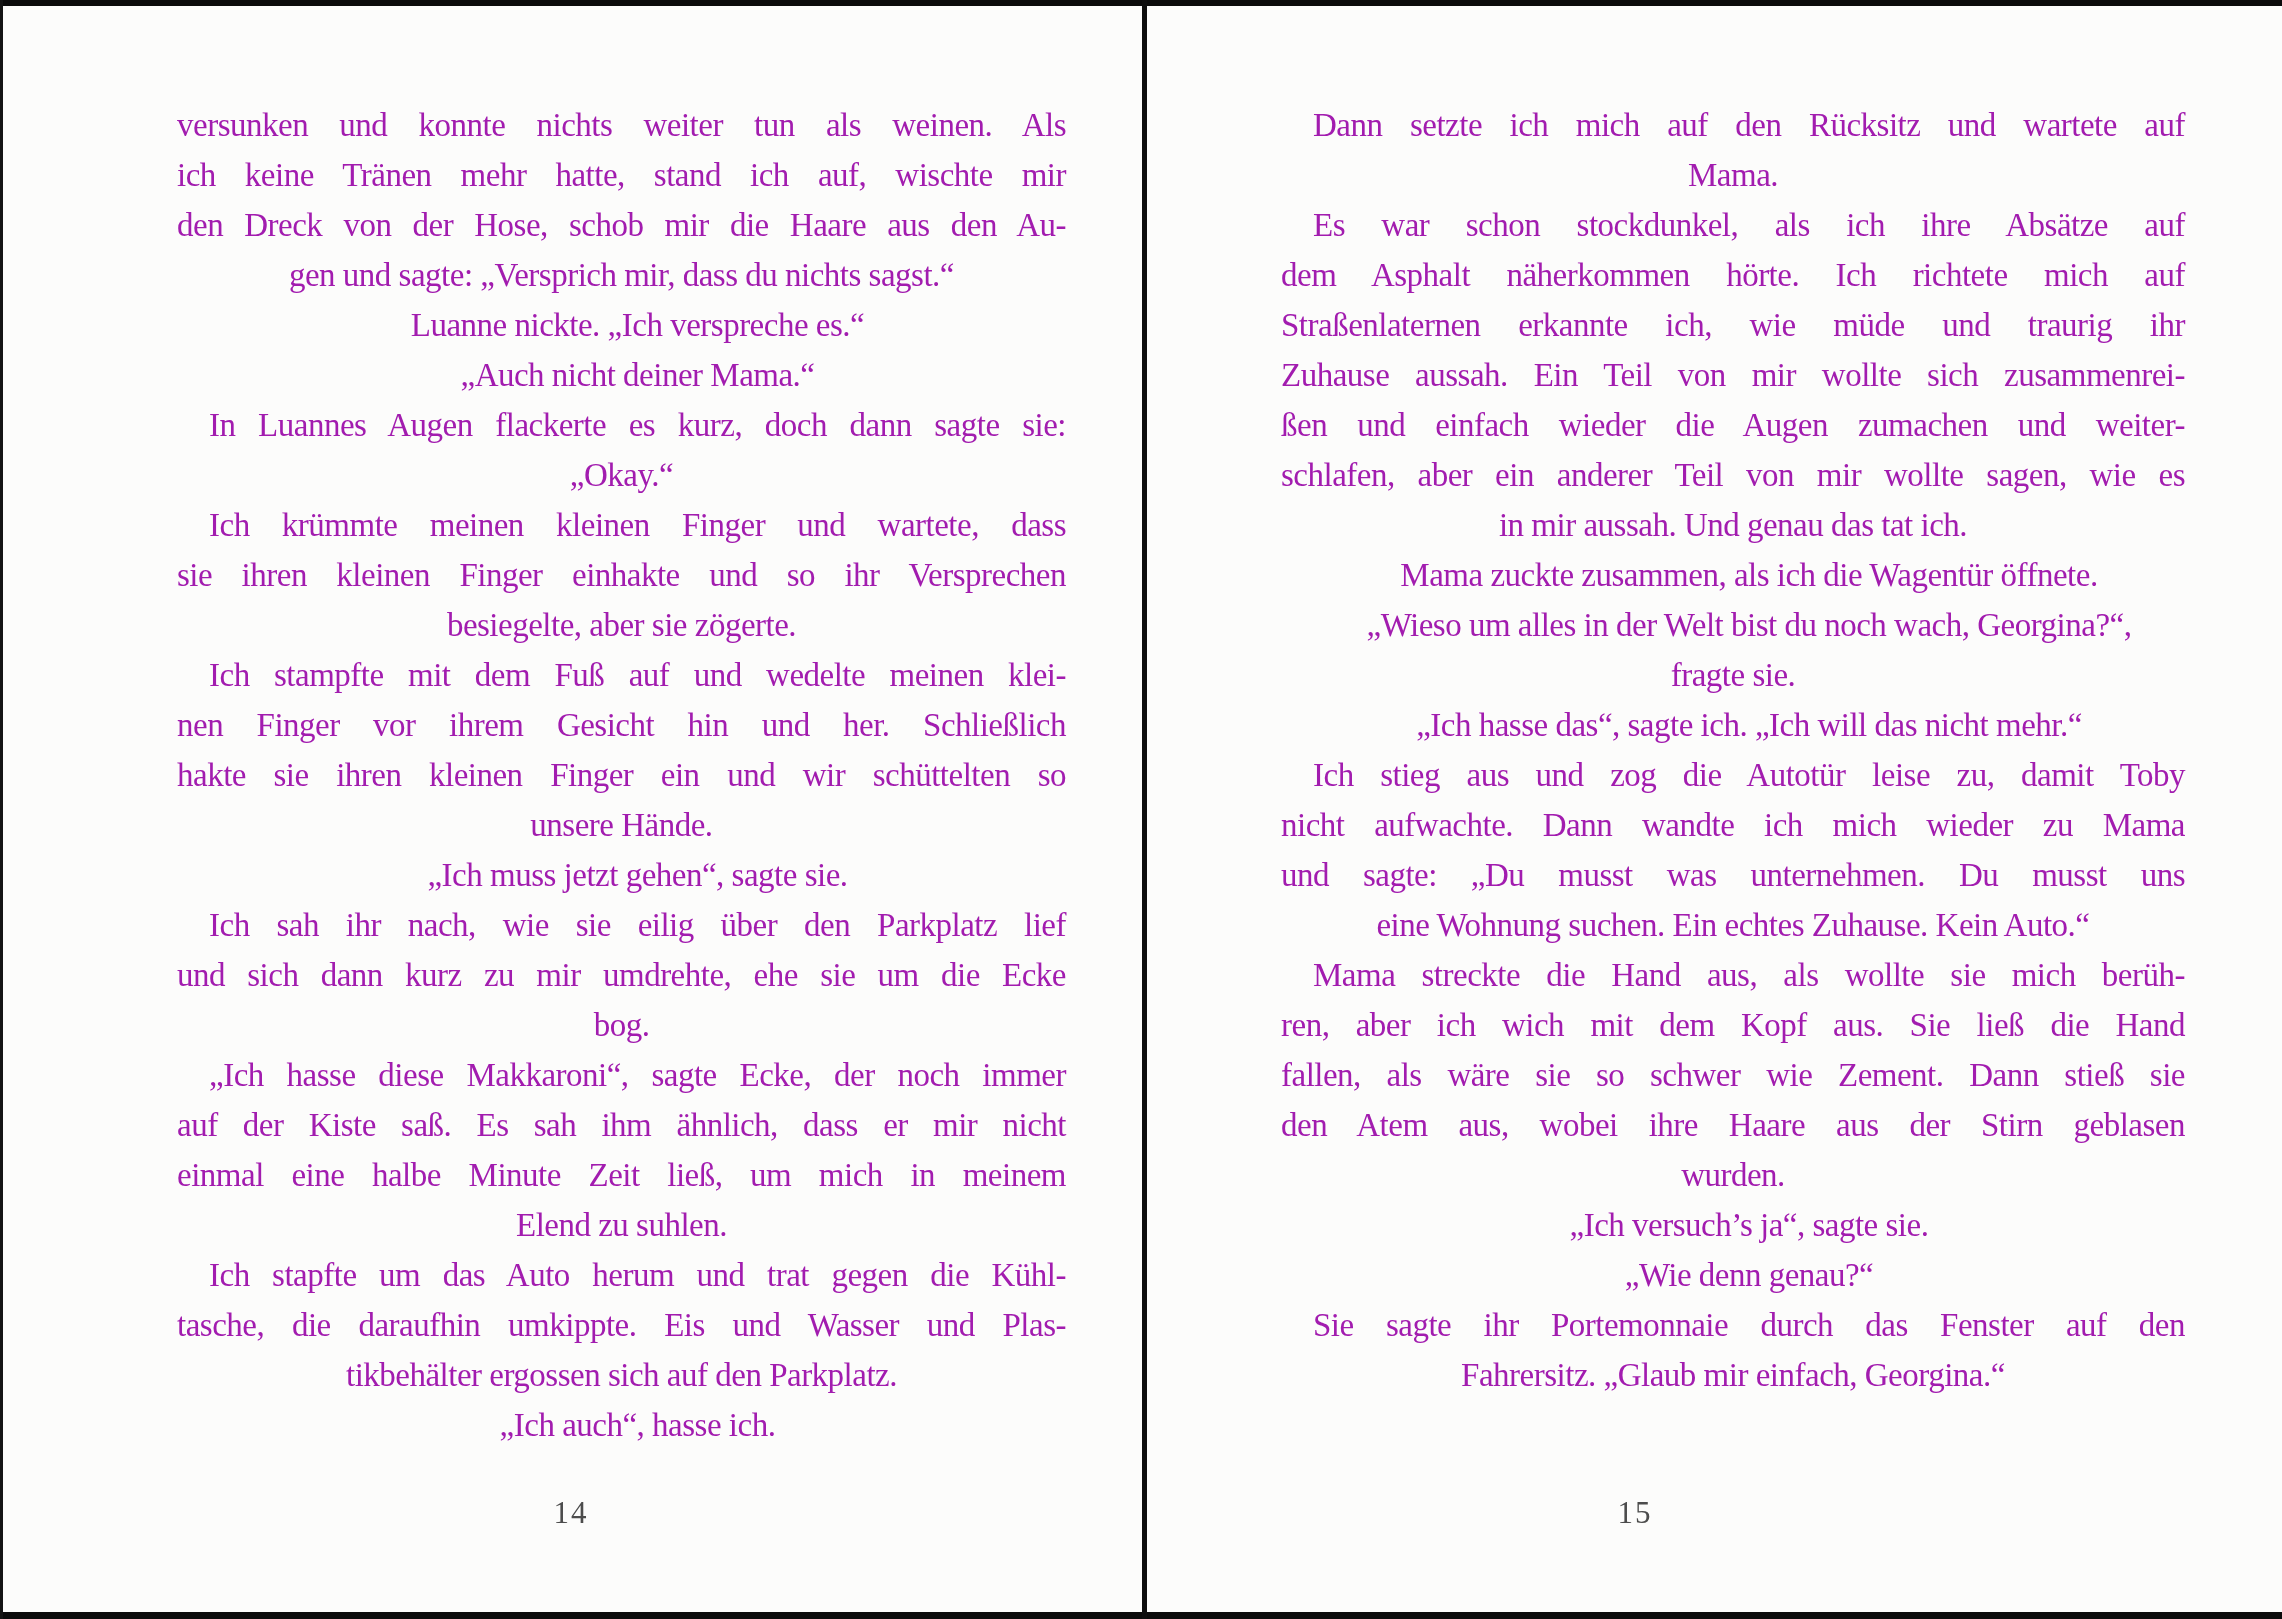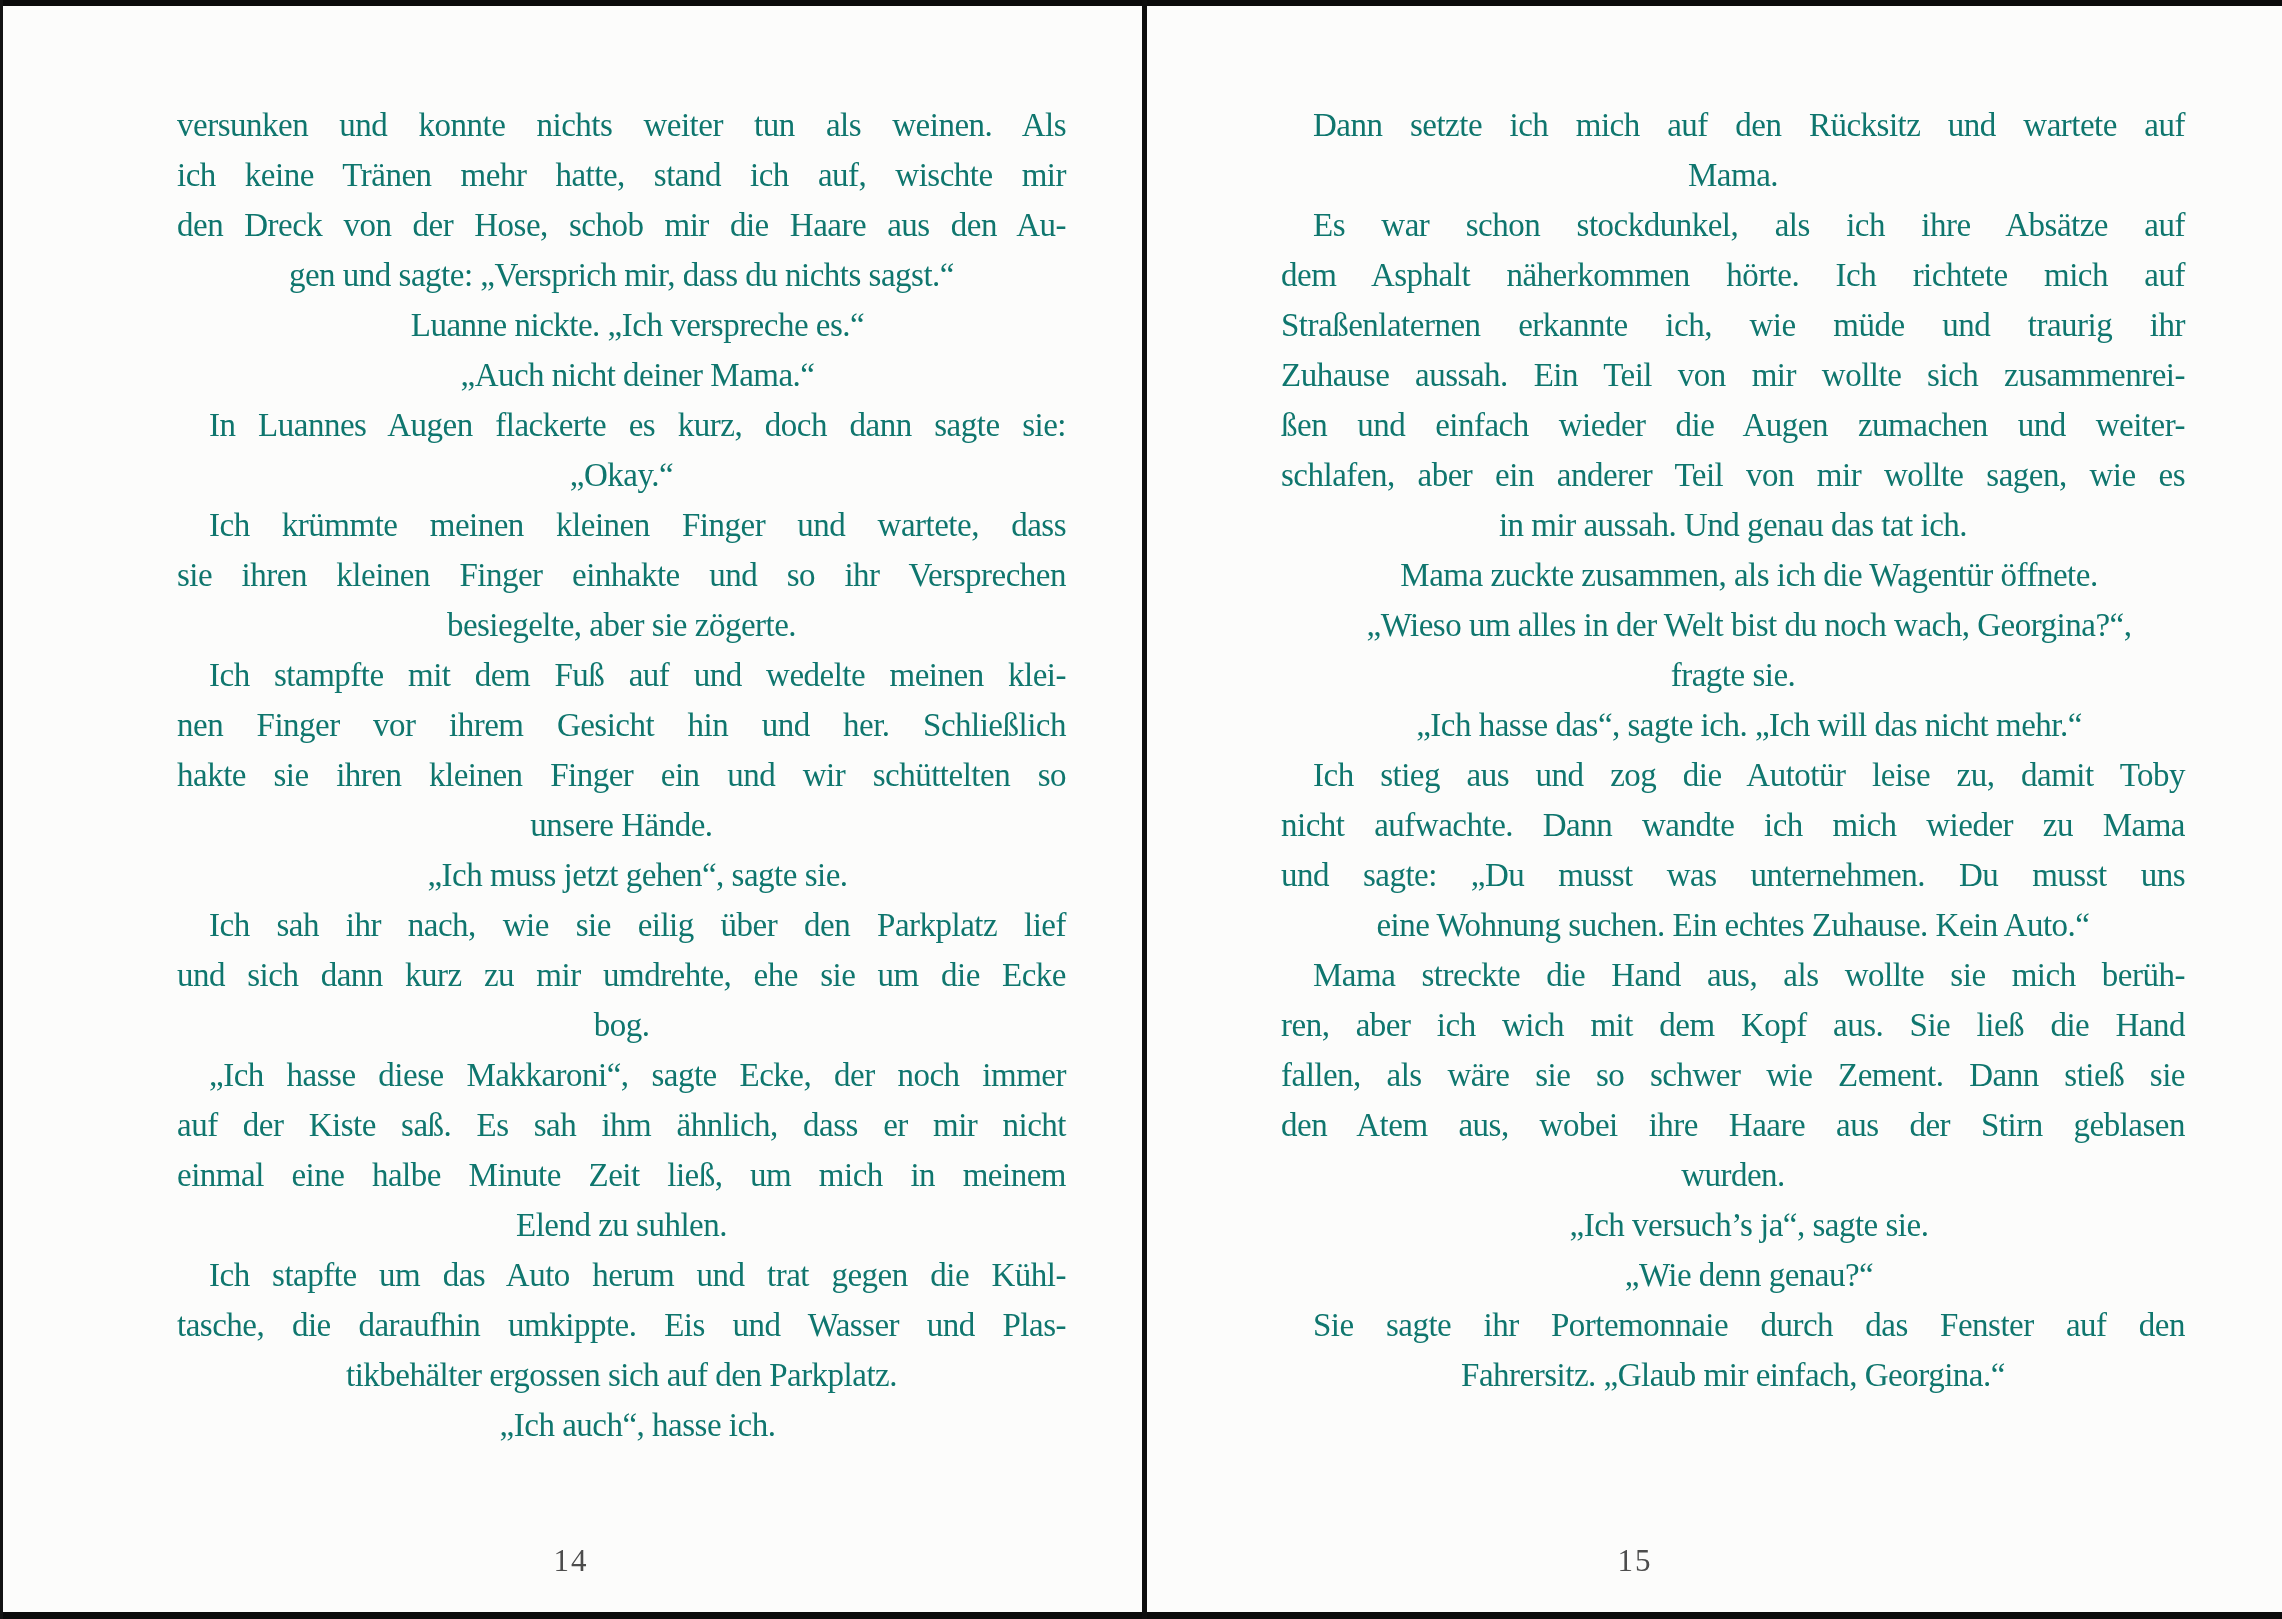--- a/index.html
+++ b/index.html
@@ -38,21 +38,21 @@
   .page {
     position: absolute;
     top: 0;
     height: 1620px;
   }
   .page-left  { left: 0;     width: 1142px; }
   .page-right { left: 1147px; width: 976px; }
   .textblock {
     position: absolute;
     top: 100px;
-    color: #0f766e;
+    color: #a21caf;
   }
   .page-left  .textblock { left: 177px;  width: 889px; }
   .page-right .textblock { left: 1281px; width: 904px; }
   .page-right .textblock { left: 134px; } 
   .line {
     font-size: 33px;
     line-height: 50px;
     letter-spacing: -0.5px;
     text-align: center;
     text-rendering: optimizeLegibility;
@@ -66,21 +66,20 @@
   }
   .folio {
     position: absolute;
     top: 1495px;
     left: 0;
     width: 100%;
     text-align: center;
     font-size: 31px;
     letter-spacing: 1.9px;
     color: #4c4c4c;
-    margin-top: 48px;
   }
 </style>
 </head>
 <body>
 
 <div class="spread">
 
   <div class="border-top"></div>
   <div class="border-bottom"></div>
   <div class="border-left"></div>

